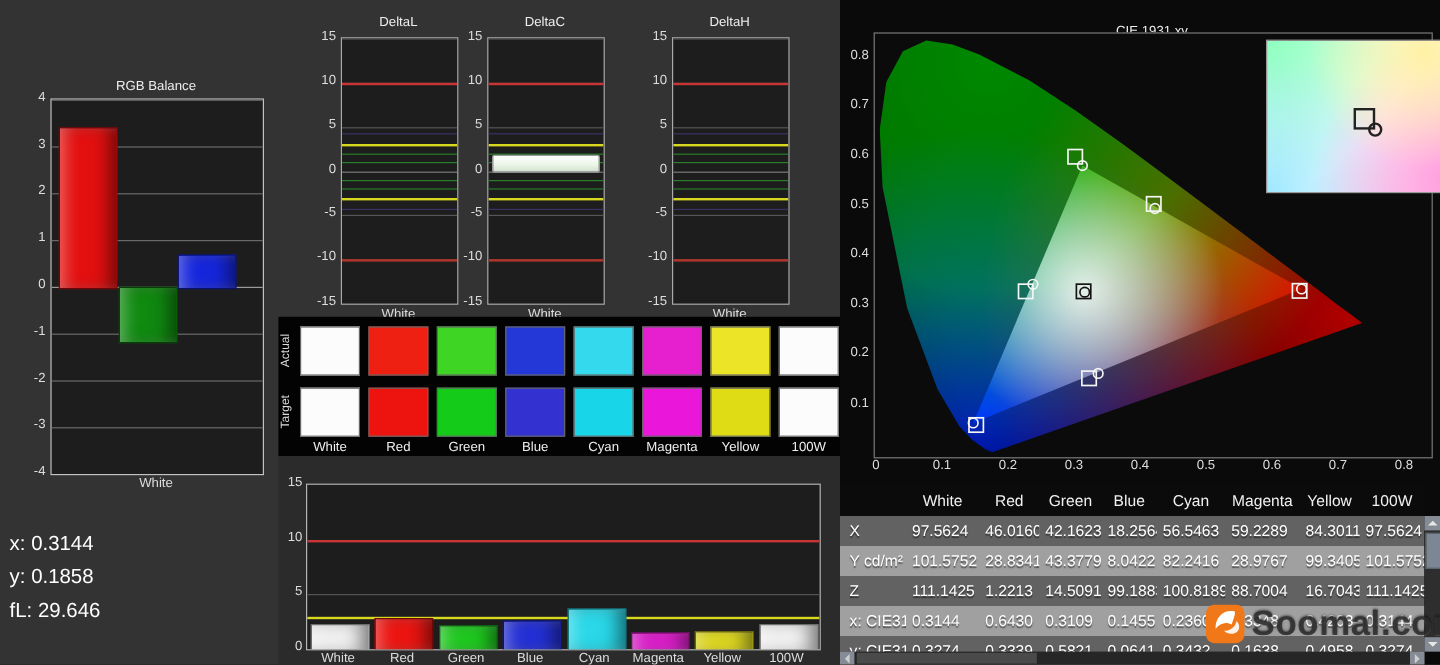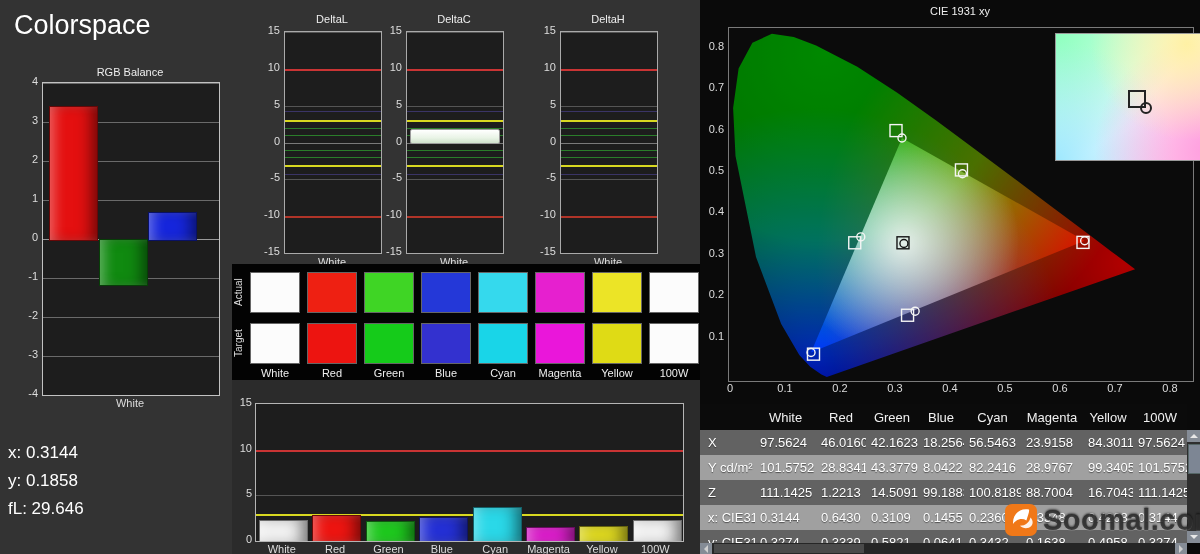--- a/index.html
+++ b/index.html
@@ -67,21 +67,20 @@
   
   .watermark{left:1004px;top:503px;display:flex;align-items:center;gap:5px;z-index:30;}
   .wm-text{font-size:29px;font-weight:bold;color:rgba(42,42,42,.82);letter-spacing:.5px;
            text-shadow:0 1px 0 rgba(255,255,255,.14), 0 -1px 2px rgba(0,0,0,.55);}
 </style>
 </head>
 <body>
 
 <div id="root">
 
-  <div class="page-title">Colorspace</div>
 
   <div id="rgbChart" class="abs" style="left:0;top:58px;width:230px;height:350px;">
     <div class="ctitle" style="left:42px;top:8px;width:176px;">RGB Balance</div>
     <div id="rgbPlot" class="plot" style="left:42px;top:24px;width:176px;height:312px;">
         <div class="hline" style="top: 0px; background: rgb(106, 106, 106);"></div>
         <div class="hline" style="top: 39px; background: rgb(106, 106, 106);"></div>
         <div class="hline" style="top: 78px; background: rgb(106, 106, 106);"></div>
         <div class="hline" style="top: 117px; background: rgb(106, 106, 106);"></div>
         <div class="hline" style="top: 156px; background: rgb(154, 154, 154);"></div>
         <div class="hline" style="top: 195px; background: rgb(106, 106, 106);"></div>
@@ -255,21 +254,21 @@
       <div class="cxlabel" style="left: 76.375px; width: 53.375px; top: 163px;">Red</div>
       <div class="cxlabel" style="left: 129.75px; width: 53.375px; top: 163px;">Green</div>
       <div class="cxlabel" style="left: 183.125px; width: 53.375px; top: 163px;">Blue</div>
       <div class="cxlabel" style="left: 236.5px; width: 53.375px; top: 163px;">Cyan</div>
       <div class="cxlabel" style="left: 289.875px; width: 53.375px; top: 163px;">Magenta</div>
       <div class="cxlabel" style="left: 343.25px; width: 53.375px; top: 163px;">Yellow</div>
       <div class="cxlabel" style="left: 396.625px; width: 53.375px; top: 163px;">100W</div>
     </div>
 
   <div id="rightPanel" class="abs">
-    <div class="ctitle" style="left:28px;top:5px;width:464px;">CIE 1931 xy</div>
+    <div class="ctitle" style="left:28px;top:20px;width:464px;">CIE 1931 xy</div>
 
     <div id="ciePlot" class="abs">
       <svg id="cieSvg" width="464" height="353" viewBox="0 0 464 353">
         <defs>
           <clipPath id="locus">
               <path d="M97.8,348.9 L92.4,346.5 L81.2,338.7 L70.3,327.1 L52.2,296.1 L27,228.9 L6.5,128.1 L4.1,79.9 L9.6,40.4 L23.4,14.8 L42.9,5.8 L64.8,9 L87.1,17.4 L128.3,38.7 L167.9,64.4 L207.2,92.5 L246.3,121.4 L283.9,149.5 L318.4,175.4 L346.9,196.8 L368.2,212.7 L382.3,223.4 L397.5,234.7 L406.1,241.2 Z"></path>
             </clipPath>
           <clipPath id="tri">
               <path d="M355.7,212.7 L173,110 L82,324.5 Z"></path>
             </clipPath>
@@ -341,21 +340,21 @@
           <div class="th">100W</div>
         </div>
       <div id="tblBody">
           <div class="trow dark">
             <div class="tcell tlabel">X</div>
             <div class="tcell">97.5624</div>
             <div class="tcell">46.0160</div>
             <div class="tcell">42.1623</div>
             <div class="tcell">18.2564</div>
             <div class="tcell">56.5463</div>
-            <div class="tcell">23.9158</div>
+            <div class="tcell">59.2289</div>
             <div class="tcell">84.3011</div>
             <div class="tcell">97.5624</div>
           </div>
           <div class="trow light">
             <div class="tcell tlabel">Y cd/m²</div>
             <div class="tcell">101.5752</div>
             <div class="tcell">28.8341</div>
             <div class="tcell">43.3779</div>
             <div class="tcell">8.0422</div>
             <div class="tcell">82.2416</div>

